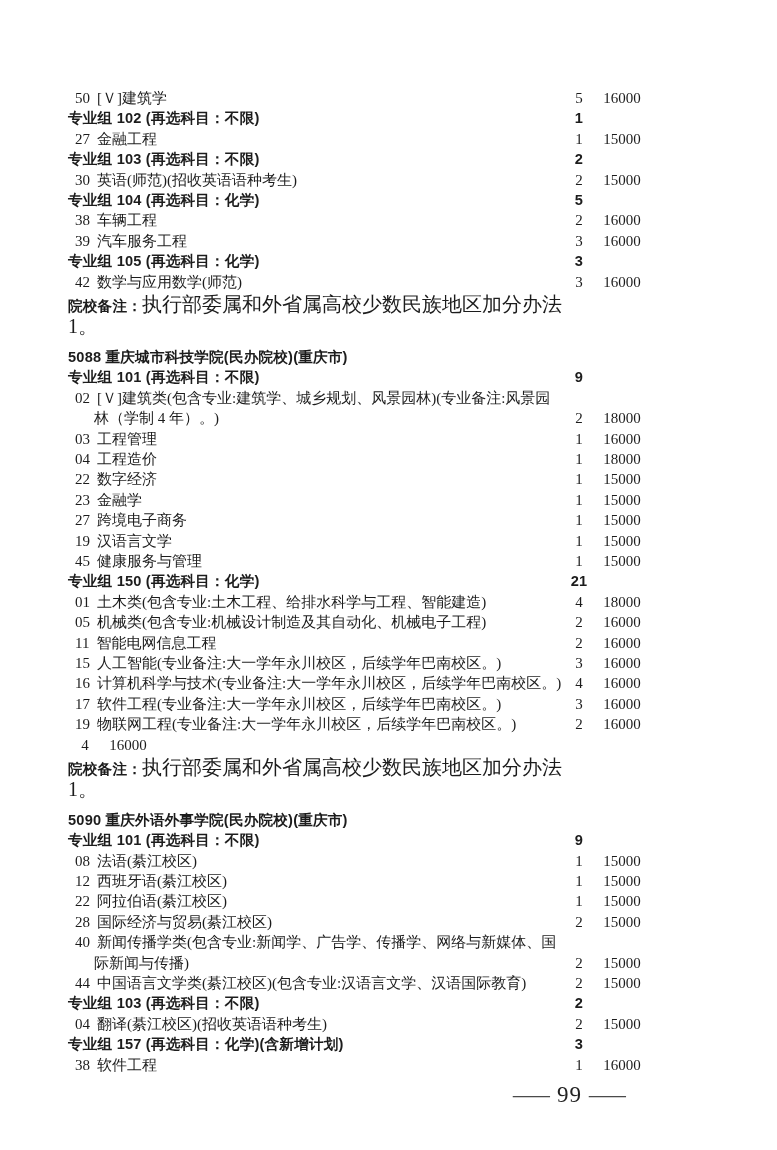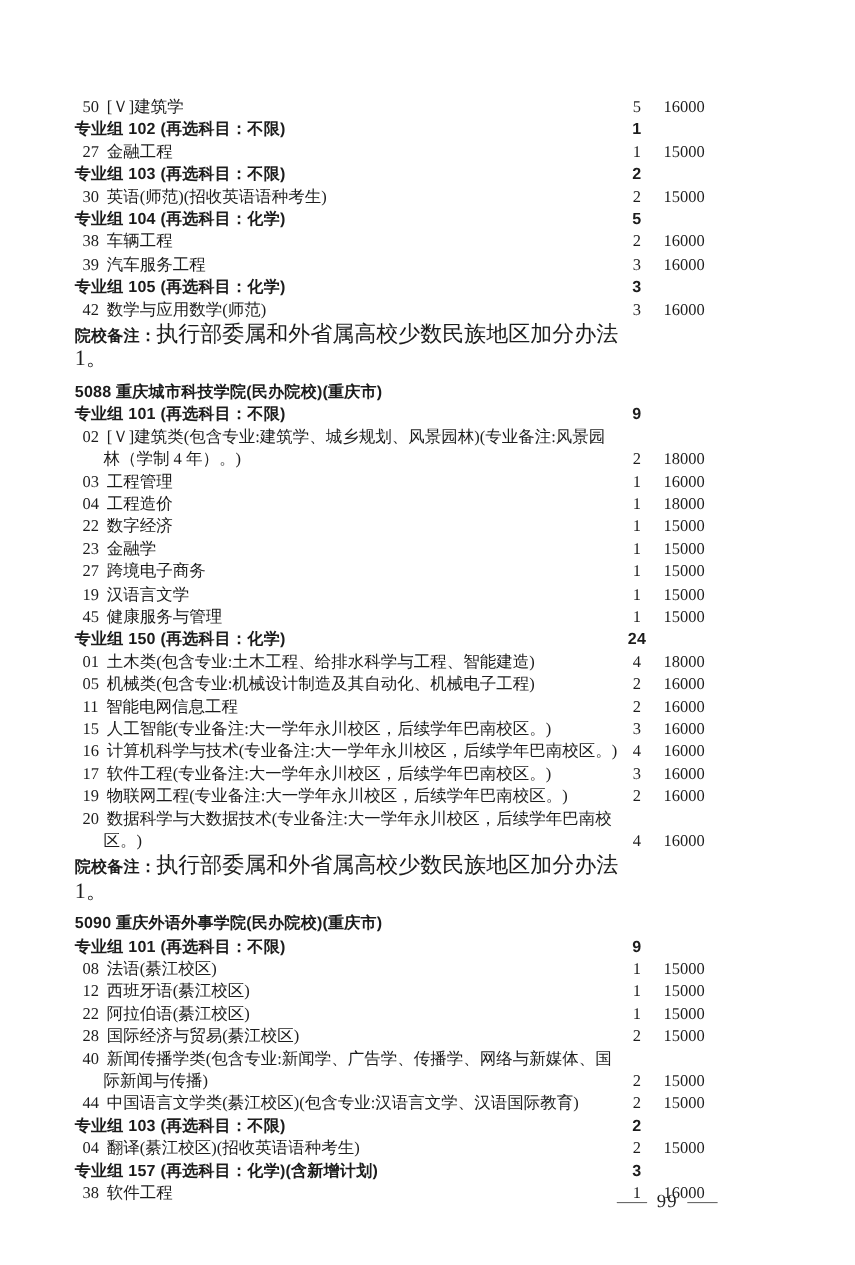--- a/index.html
+++ b/index.html
@@ -39,23 +39,23 @@
     letter-spacing: 0.2px;
   }
   .row.school { margin-top: 8px; }
   .row.note { margin-top: 2px; margin-bottom: 2px; }
   .note-text {
     font-family: "Liberation Serif", "DejaVu Serif", serif;
     font-size: 20px;
   }
   .footer {
     position: absolute;
-    right: 44px;
+    right: 72px;
     top: 1082px;
-    font-size: 17px;
+    font-size: 23px;
     color: #3a3a3a;
     white-space: nowrap;
   }
   .footer .dash {
     display: inline-block;
     transform: scaleX(1.6);
     margin: 0 14px;
     color: #4a4a4a;
   }
   .footer .page-num { color: #222; letter-spacing: 1px; }
@@ -210,21 +210,21 @@
         <div class="cell-text">
           <div class="line1"><span class="num">45</span>健康服务与管理</div>
         </div>
         <div class="cell-count">1</div>
         <div class="cell-fee">15000</div>
       </div>
       <div class="row group">
         <div class="cell-text">
           <div class="line1">专业组 150 (再选科目：化学)</div>
         </div>
-        <div class="cell-count">24</div>
+        <div class="cell-count">21</div>
         <div class="cell-fee"></div>
       </div>
       <div class="row major">
         <div class="cell-text">
           <div class="line1"><span class="num">01</span>土木类(包含专业:土木工程、给排水科学与工程、智能建造)</div>
         </div>
         <div class="cell-count">4</div>
         <div class="cell-fee">18000</div>
       </div>
       <div class="row major">
@@ -263,24 +263,20 @@
         <div class="cell-fee">16000</div>
       </div>
       <div class="row major">
         <div class="cell-text">
           <div class="line1"><span class="num">19</span>物联网工程(专业备注:大一学年永川校区，后续学年巴南校区。)</div>
         </div>
         <div class="cell-count">2</div>
         <div class="cell-fee">16000</div>
       </div>
       <div class="row major">
-        <div class="cell-text">
-          <div class="line1"><span class="num">20</span>数据科学与大数据技术(专业备注:大一学年永川校区，后续学年巴南校</div>
-          <div class="line2">区。)</div>
-        </div>
         <div class="cell-count">4</div>
         <div class="cell-fee">16000</div>
       </div>
       <div class="row note">
         <div class="cell-text">
           <div class="line1"><span class="note-label">院校备注：</span><span class="note-text">执行部委属和外省属高校少数民族地区加分办法 1。</span></div>
         </div>
         <div class="cell-count"></div>
         <div class="cell-fee"></div>
       </div>

